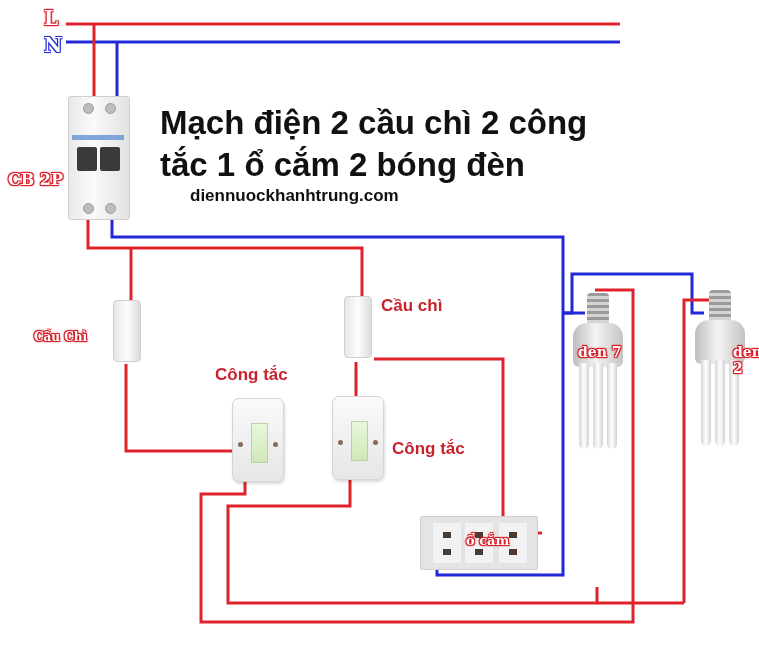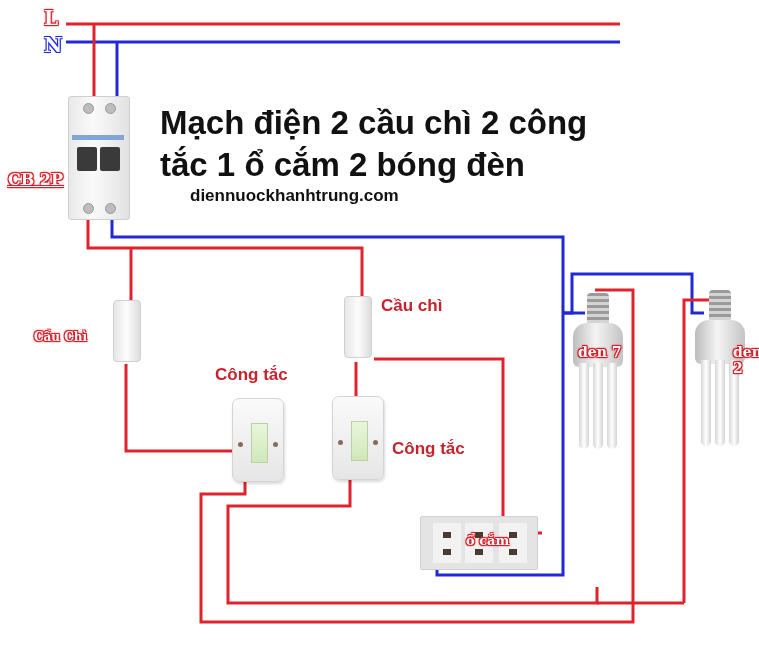--- a/index.html
+++ b/index.html
@@ -69,21 +69,21 @@
 
 <div class="cb">
   <div class="screw" style="left:14px;top:6px;"></div>
   <div class="screw" style="left:36px;top:6px;"></div>
   <div class="bar"></div>
   <div class="toggle" style="left:8px;"></div>
   <div class="toggle" style="left:31px;"></div>
   <div class="screw" style="left:14px;top:106px;"></div>
   <div class="screw" style="left:36px;top:106px;"></div>
 </div>
-<div class="lbl-badge" style="left:8px;top:170px;font-size:16px;text-decoration:underline;">CB 2P</div>
+<div class="lbl-badge" style="left:8px;top:170px;font-size:16px;">CB 2P</div>
 
 <div class="fuse" style="left:113px;top:300px;"></div>
 <div class="lbl-badge" style="left:34px;top:330px;font-size:12px;">Cầu Chì</div>
 
 <div class="fuse" style="left:344px;top:296px;"></div>
 <div class="lbl-red" style="left:381px;top:296px;">Cầu chì</div>
 
 <div class="lbl-red" style="left:215px;top:365px;">Công tắc</div>
 <div class="switch" style="left:232px;top:398px;">
   <div class="rocker"></div>

